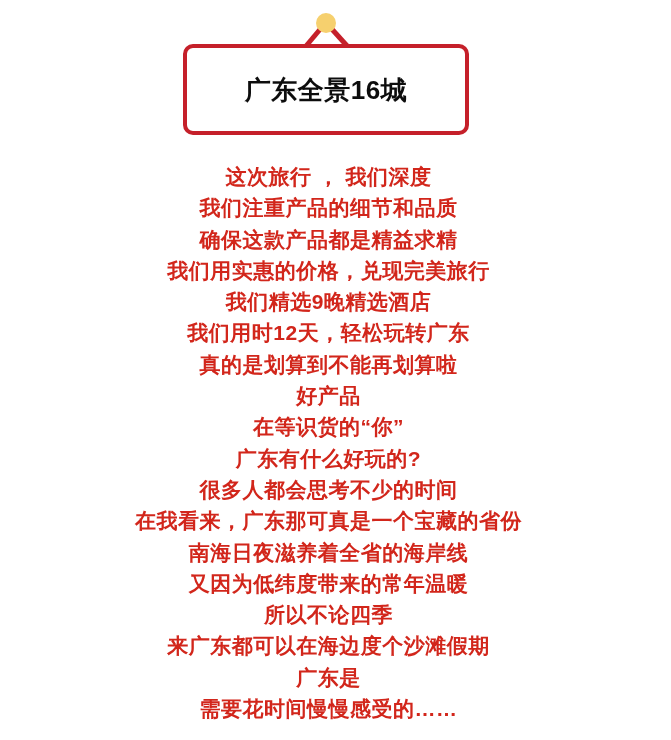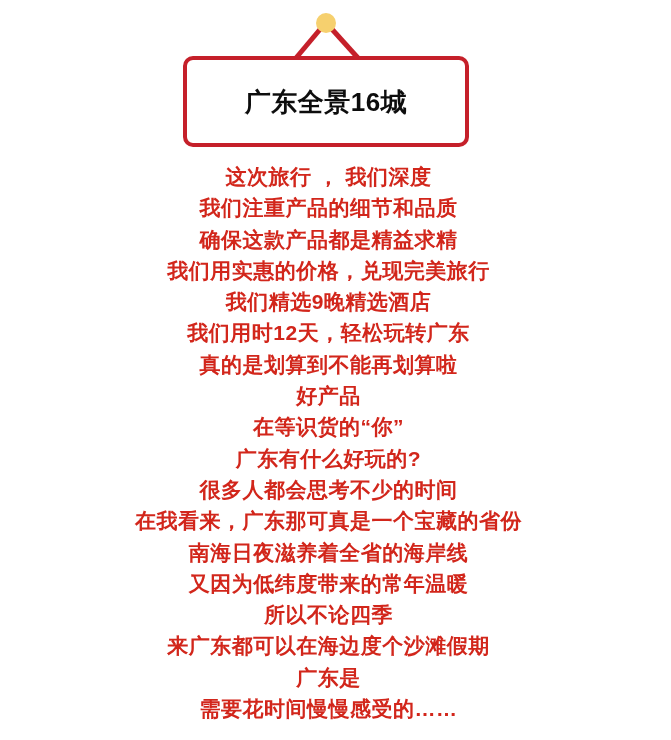--- a/index.html
+++ b/index.html
@@ -21,21 +21,21 @@
     position: absolute;
     top: 0;
     left: 0;
     width: 671px;
     height: 62px;
   }
   
   .banner {
     position: absolute;
     left: 183px;
-    top: 56px;
+    top: 44px;
     width: 286px;
     height: 91px;
     border: 4px solid var(--border-red, #c5202a);
     border-radius: 10px;
     background: #ffffff;
     display: flex;
     flex-direction: column;
     align-items: center;
     justify-content: center;
     text-align: center;

